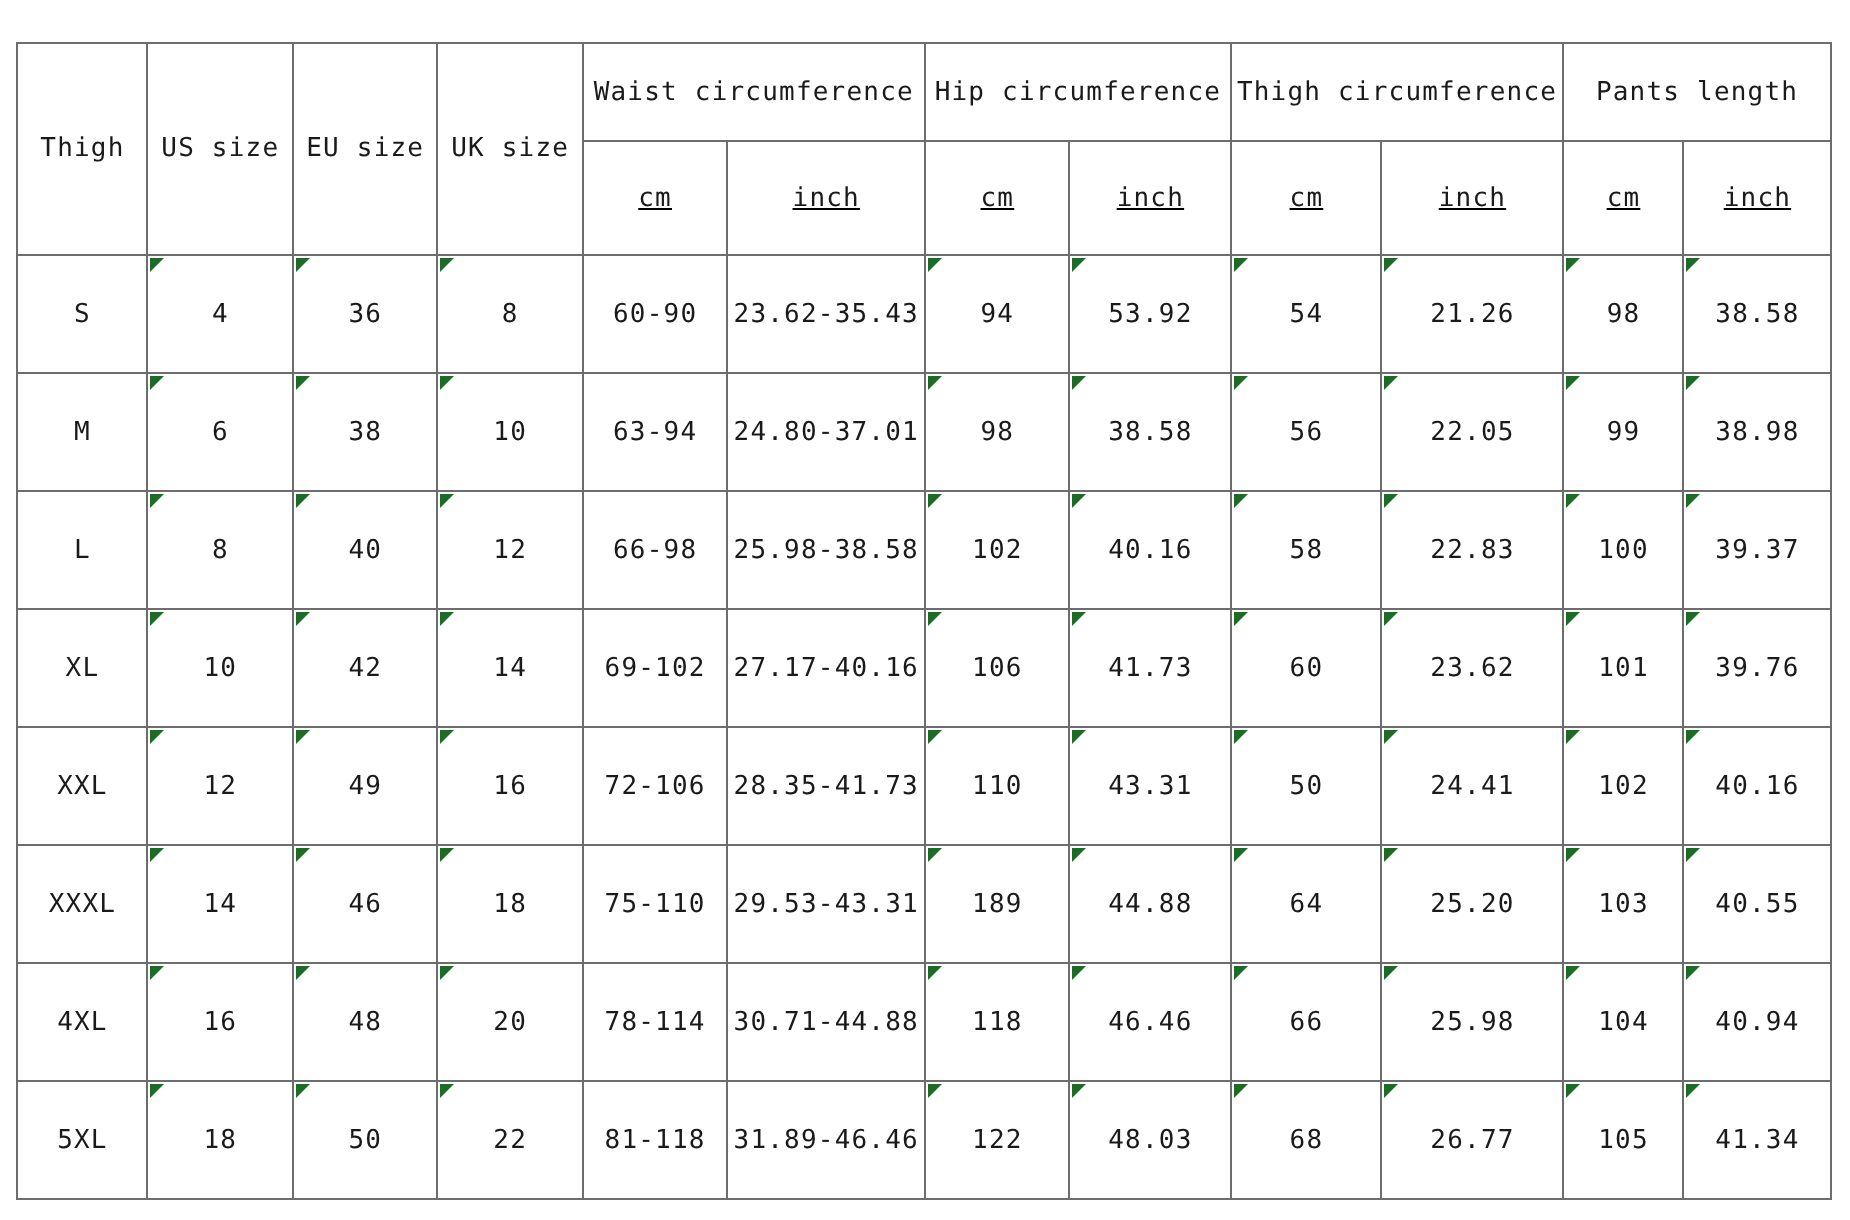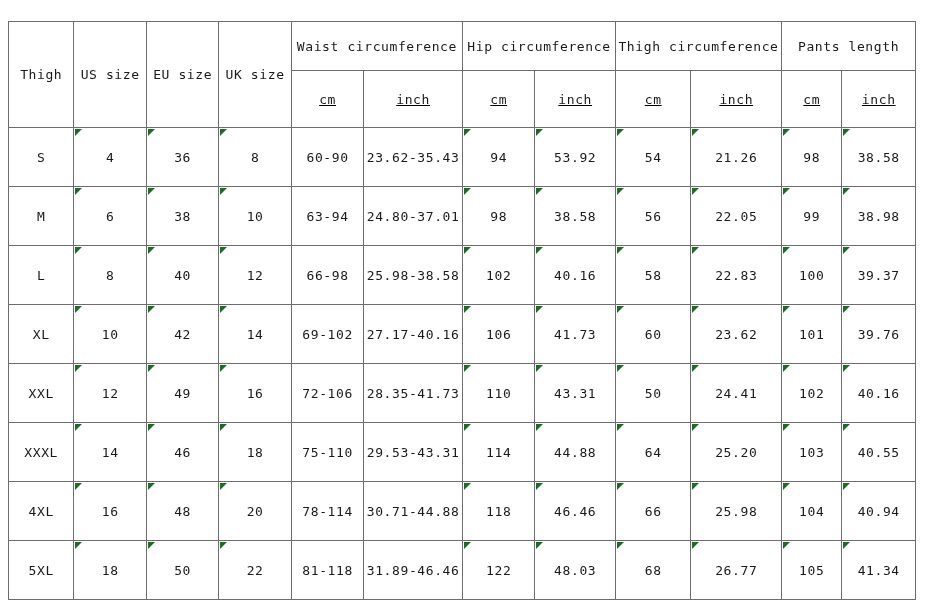--- a/index.html
+++ b/index.html
@@ -199,21 +199,21 @@
           <td class="flag">102</td>
           <td class="flag">40.16</td>
         </tr>
         <tr>
           <td>XXXL</td>
           <td class="flag">14</td>
           <td class="flag">46</td>
           <td class="flag">18</td>
           <td>75-110</td>
           <td>29.53-43.31</td>
-          <td class="flag">114</td>
+          <td class="flag">189</td>
           <td class="flag">44.88</td>
           <td class="flag">64</td>
           <td class="flag">25.20</td>
           <td class="flag">103</td>
           <td class="flag">40.55</td>
         </tr>
         <tr>
           <td>4XL</td>
           <td class="flag">16</td>
           <td class="flag">48</td>

